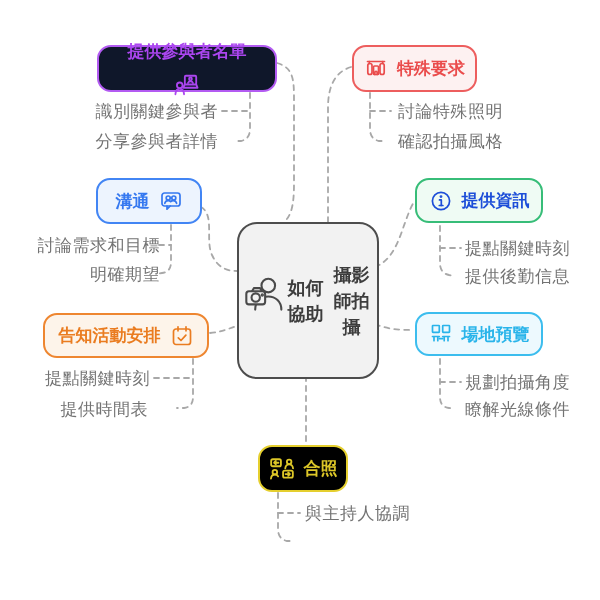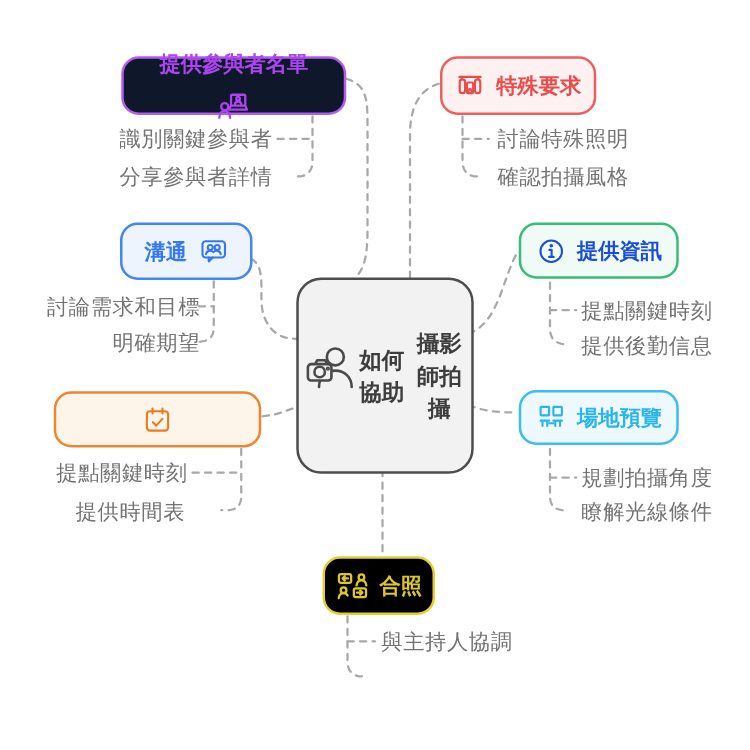--- a/index.html
+++ b/index.html
@@ -137,20 +137,21 @@
         <path d="M10.3 16.5h3.6"></path>
         <circle cx="12" cy="7.6" r="0.6" fill="currentColor"></circle>
       </svg>
     </span>
     <span class="lbl">提供資訊</span>
   </div>
   <div class="sub" style="left:465px;top:239px">提點關鍵時刻</div>
   <div class="sub" style="left:465px;top:267px">提供後勤信息</div>
 
   <div class="node c-orange" style="left:43px;top:313px;width:166px;height:45px">
+    <span class="lbl">告知活動安排</span>
     <span class="ic">
       <svg width="24" height="24" viewBox="0 0 24 24" stroke="currentColor" stroke-width="1.7" fill="none" stroke-linecap="round" stroke-linejoin="round">
         <rect x="3.5" y="5" width="17" height="15.5" rx="2.5"></rect>
         <path d="M8 2.8v4M16 2.8v4"></path>
         <path d="M8.3 13.8l2.7 2.7 4.9-5.4"></path>
       </svg>
     </span>
   </div>
   <div class="sub" style="right:450px;top:369px;text-align:right">提點關鍵時刻</div>
   <div class="sub" style="right:452px;top:400px;text-align:right">提供時間表</div>

